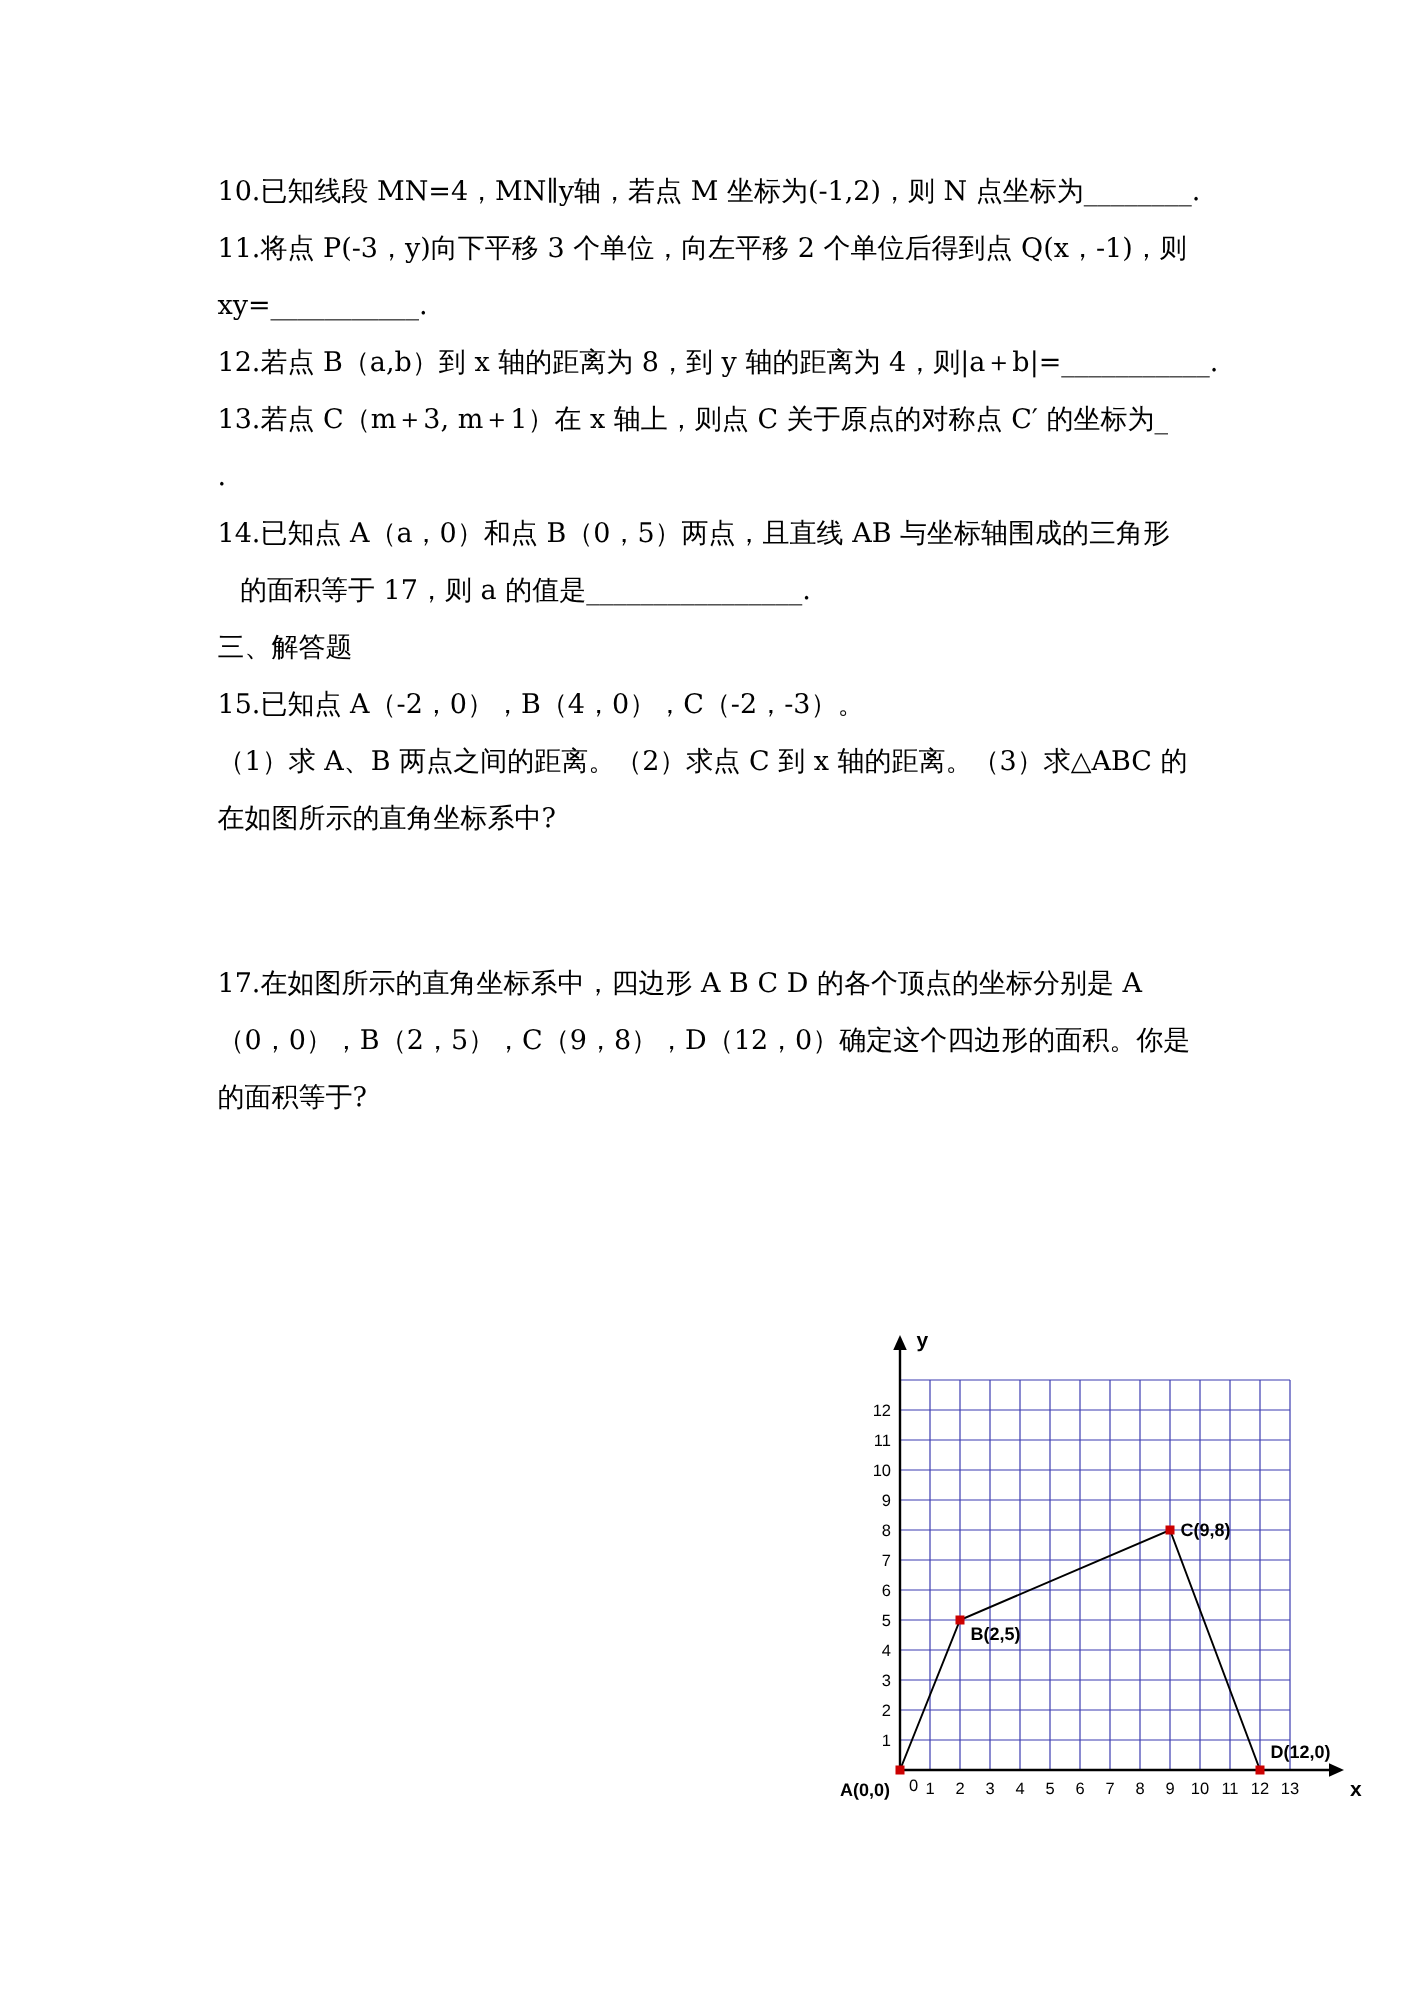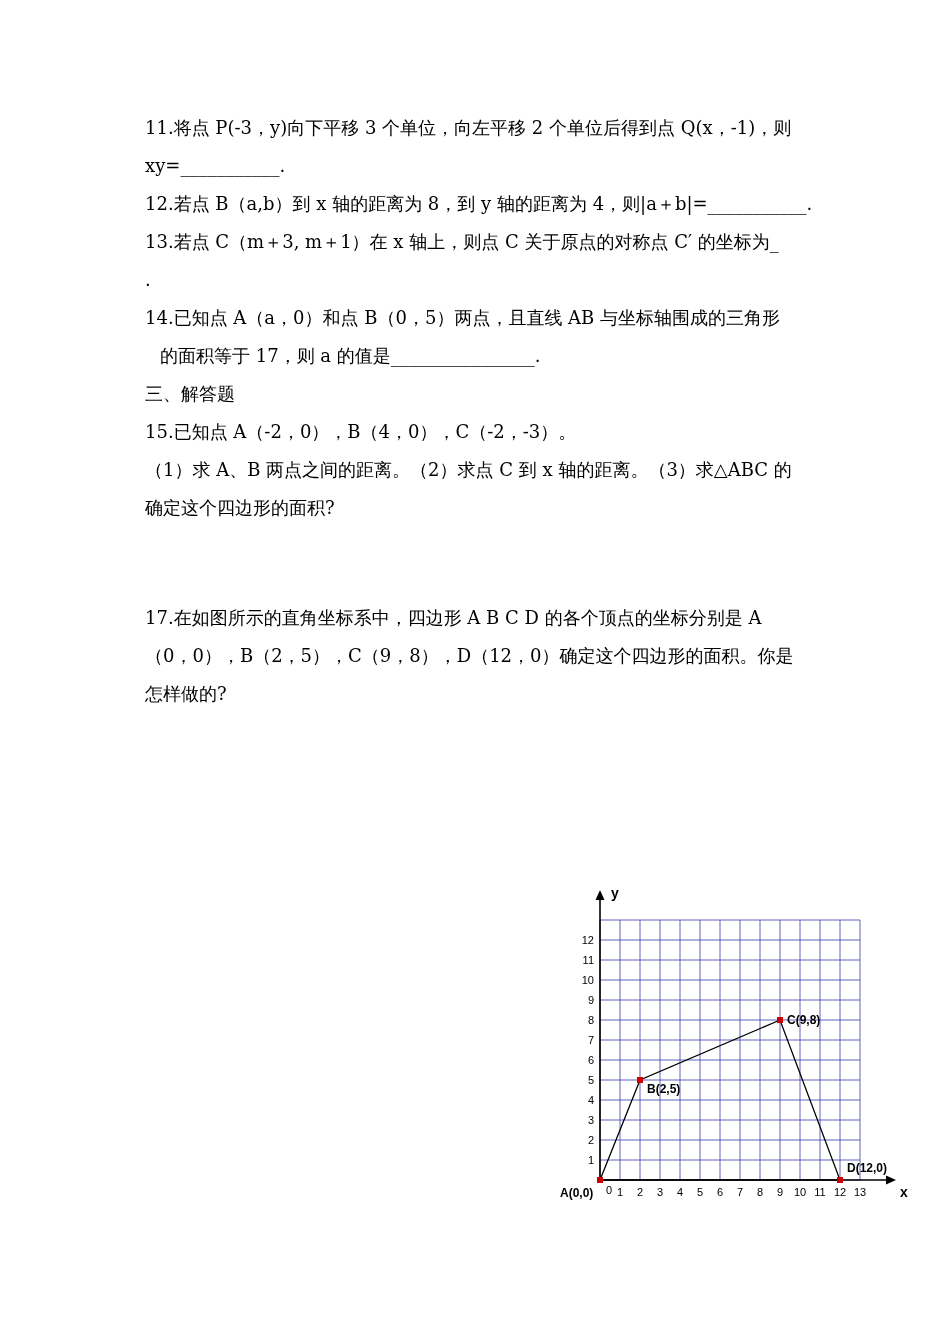--- a/index.html
+++ b/index.html
@@ -22,34 +22,35 @@
   .line { white-space: nowrap; }
   .indent { padding-left: 15px; }
   .gap { margin-top: 72px; }
   .chart-wrap { position: absolute; left: 558px; top: 888px; }
   svg text { font-family: "Liberation Sans", "DejaVu Sans", sans-serif; }
 </style>
 </head>
 <body>
 
 <div class="doc">
+  <div class="line">10.已知线段 MN=4，MN∥y轴，若点 M 坐标为(-1,2)，则 N 点坐标为________.</div>
   <div class="line">11.将点 P(-3，y)向下平移 3 个单位，向左平移 2 个单位后得到点 Q(x，-1)，则</div>
   <div class="line">xy=___________.</div>
   <div class="line">12.若点 B（a,b）到 x 轴的距离为 8，到 y 轴的距离为 4，则|a＋b|=___________.</div>
   <div class="line">13.若点 C（m＋3, m＋1）在 x 轴上，则点 C 关于原点的对称点 C′ 的坐标为_</div>
   <div class="line">.</div>
   <div class="line">14.已知点 A（a，0）和点 B（0，5）两点，且直线 AB 与坐标轴围成的三角形</div>
   <div class="line indent">的面积等于 17，则 a 的值是________________.</div>
   <div class="line">三、解答题</div>
   <div class="line">15.已知点 A（-2，0），B（4，0），C（-2，-3）。</div>
   <div class="line">（1）求 A、B 两点之间的距离。（2）求点 C 到 x 轴的距离。（3）求△ABC 的</div>
-  <div class="line">确定这个四边形的面积?</div>
+  <div class="line">在如图所示的直角坐标系中?</div>
   <div class="line gap">17.在如图所示的直角坐标系中，四边形 A B C D 的各个顶点的坐标分别是 A</div>
   <div class="line">（0，0），B（2，5），C（9，8），D（12，0）确定这个四边形的面积。你是</div>
-  <div class="line">怎样做的?</div>
+  <div class="line">的面积等于?</div>
 </div>
 
 <div class="chart-wrap">
   <svg id="chart-svg" width="366" height="336">
       <line x1="42" y1="292" x2="42" y2="32" stroke="#3b3bb0" stroke-width="0.8"></line>
       <line x1="62" y1="292" x2="62" y2="32" stroke="#3b3bb0" stroke-width="0.8"></line>
       <line x1="82" y1="292" x2="82" y2="32" stroke="#3b3bb0" stroke-width="0.8"></line>
       <line x1="102" y1="292" x2="102" y2="32" stroke="#3b3bb0" stroke-width="0.8"></line>
       <line x1="122" y1="292" x2="122" y2="32" stroke="#3b3bb0" stroke-width="0.8"></line>
       <line x1="142" y1="292" x2="142" y2="32" stroke="#3b3bb0" stroke-width="0.8"></line>

